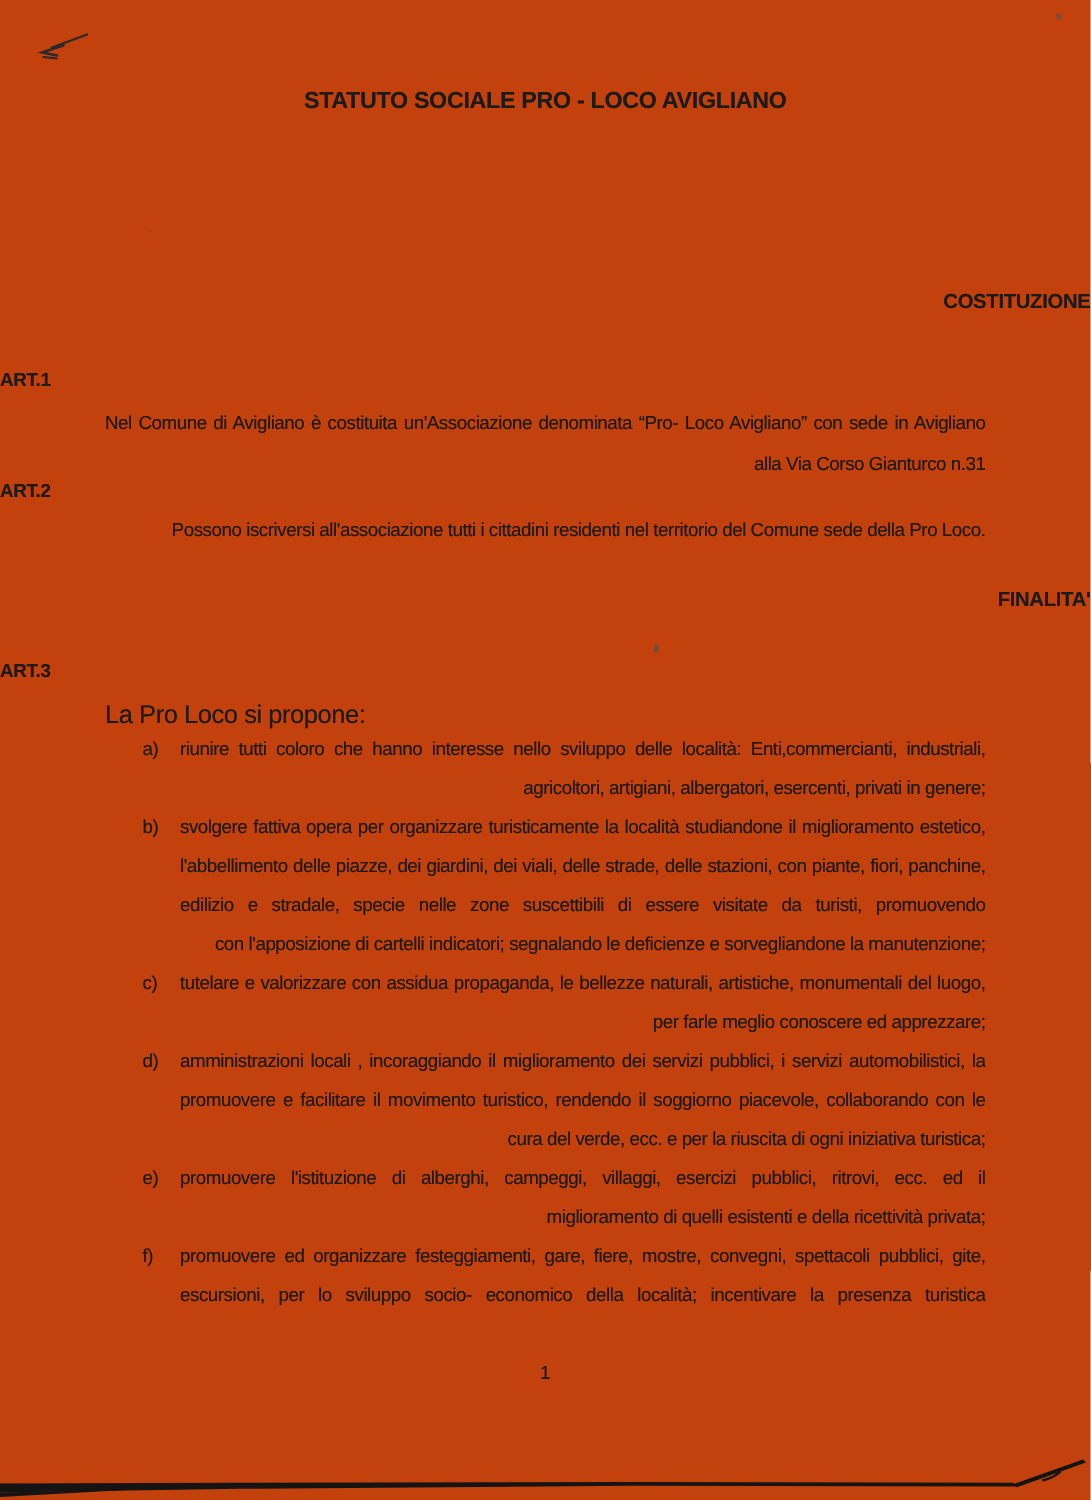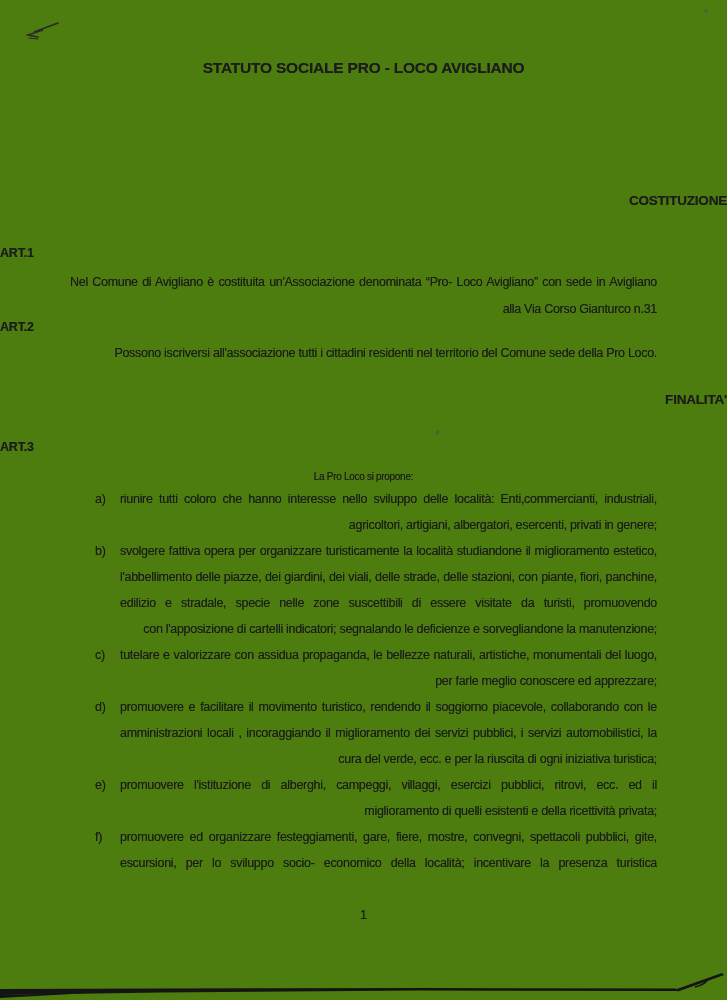--- a/index.html
+++ b/index.html
@@ -1,20 +1,20 @@
 <!DOCTYPE html>
 <html><head>
 <meta charset="utf-8">
 <style>
   html,body { margin:0; padding:0; background:#e8e8e6; }
   .page {
     position:relative;
     width:727px; height:1000px;
     margin:0 auto;
-    background:#4d7c0f;
+    background:#c2410c;
     font-family:"Liberation Sans", sans-serif;
     color:#1b1b1b;
     overflow:hidden;
   }
   
   .page * { text-shadow:0 0 0.35px rgba(20,20,20,0.55); }
 
   .doc-title {
     position:absolute; top:58px; left:0; right:0;
     text-align:center;
@@ -41,23 +41,22 @@
   .para .jl, .list .jl {
     text-align:justify;
     overflow:hidden;
   }
   .para .jl { height:27px; }
   .jl::after { content:""; display:inline-block; width:100%; }
   .ll { text-align:right; }
 
   .intro-line {
     position:absolute; left:70px; right:70px;
-    font-size:10px; letter-spacing:-0.3px;
+    font-size:17px; letter-spacing:-0.3px;
     line-height:25px;
-    text-align:center;
   }
   .list {
     position:absolute; left:70px; right:70px; top:486px;
     font-size:12.5px; letter-spacing:-0.3px;
     line-height:26px;
   }
   .list-item { position:relative; padding-left:50px; margin:0; }
   .list-item .marker { position:absolute; left:25px; top:0; }
   .list .jl { height:26px; }
 
@@ -123,22 +122,22 @@
     </div>
 
     <div class="list-item">
       <span class="marker">c)</span>
       <div class="jl">tutelare e valorizzare con assidua propaganda, le bellezze naturali, artistiche, monumentali del luogo,</div>
       <div class="ll">per farle meglio conoscere ed apprezzare;</div>
     </div>
 
     <div class="list-item">
       <span class="marker">d)</span>
+      <div class="jl">amministrazioni locali , incoraggiando il miglioramento dei servizi pubblici, i servizi automobilistici, la</div>
       <div class="jl">promuovere e facilitare il movimento turistico, rendendo il soggiorno piacevole, collaborando con le</div>
-      <div class="jl">amministrazioni locali , incoraggiando il miglioramento dei servizi pubblici, i servizi automobilistici, la</div>
       <div class="ll">cura del verde, ecc. e per la riuscita di ogni iniziativa turistica;</div>
     </div>
 
     <div class="list-item">
       <span class="marker">e)</span>
       <div class="jl">promuovere l'istituzione di alberghi, campeggi, villaggi, esercizi pubblici, ritrovi, ecc. ed il</div>
       <div class="ll">miglioramento di quelli esistenti e della ricettività privata;</div>
     </div>
 
     <div class="list-item">

